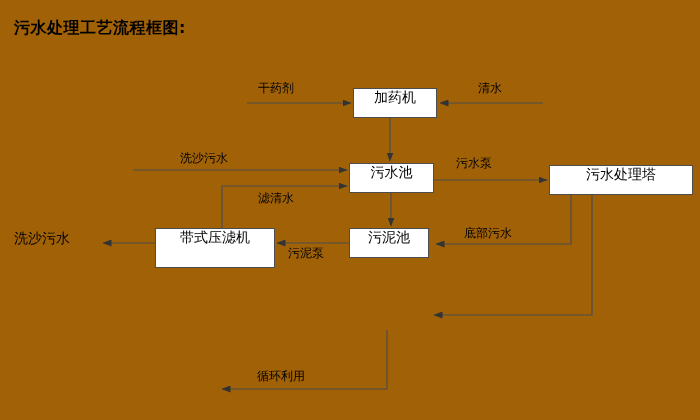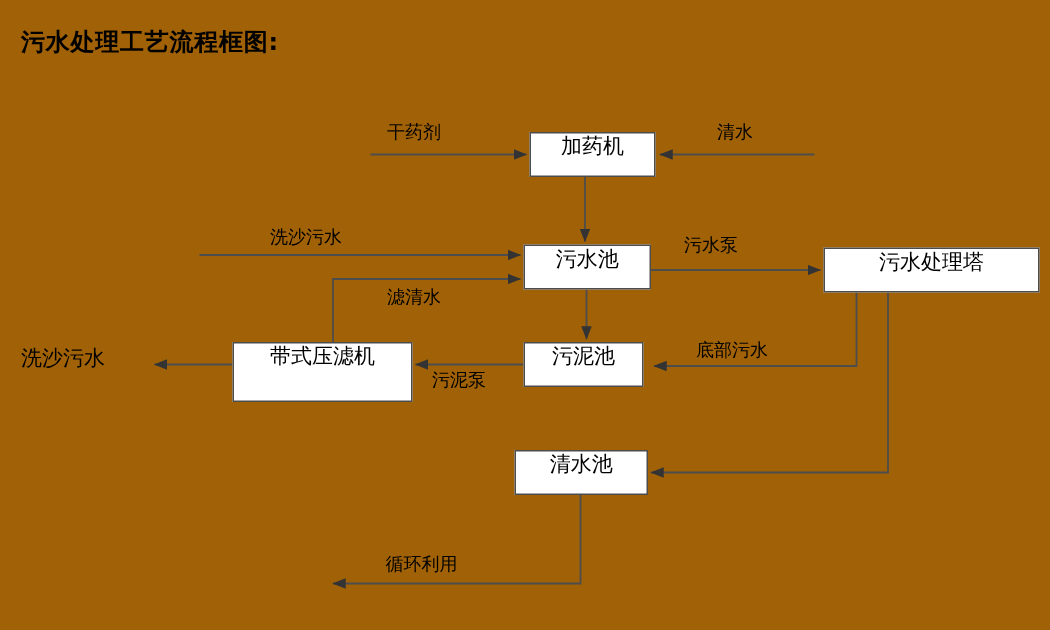--- a/index.html
+++ b/index.html
@@ -115,23 +115,20 @@
   </div>
 
   <div class="node-box" style="left:155px; top:228px; width:120px; height:40px;">
     <span>带式压滤机</span>
   </div>
 
   <div class="node-box" style="left:349px; top:228px; width:80px; height:30px;">
     <span>污泥池</span>
   </div>
 
-  <div class="node-box" style="left:343px; top:300px; width:89px; height:30px;">
-    <span>清水池</span>
-  </div>
 
   <div class="edge-label" style="left:258px; top:80px;">干药剂</div>
 
   <div class="edge-label" style="left:478px; top:80px;">清水</div>
 
   <div class="edge-label" style="left:180px; top:150px;">洗沙污水</div>
 
   <div class="edge-label" style="left:456px; top:155px;">污水泵</div>
 
   <div class="edge-label" style="left:258px; top:190px;">滤清水</div>

